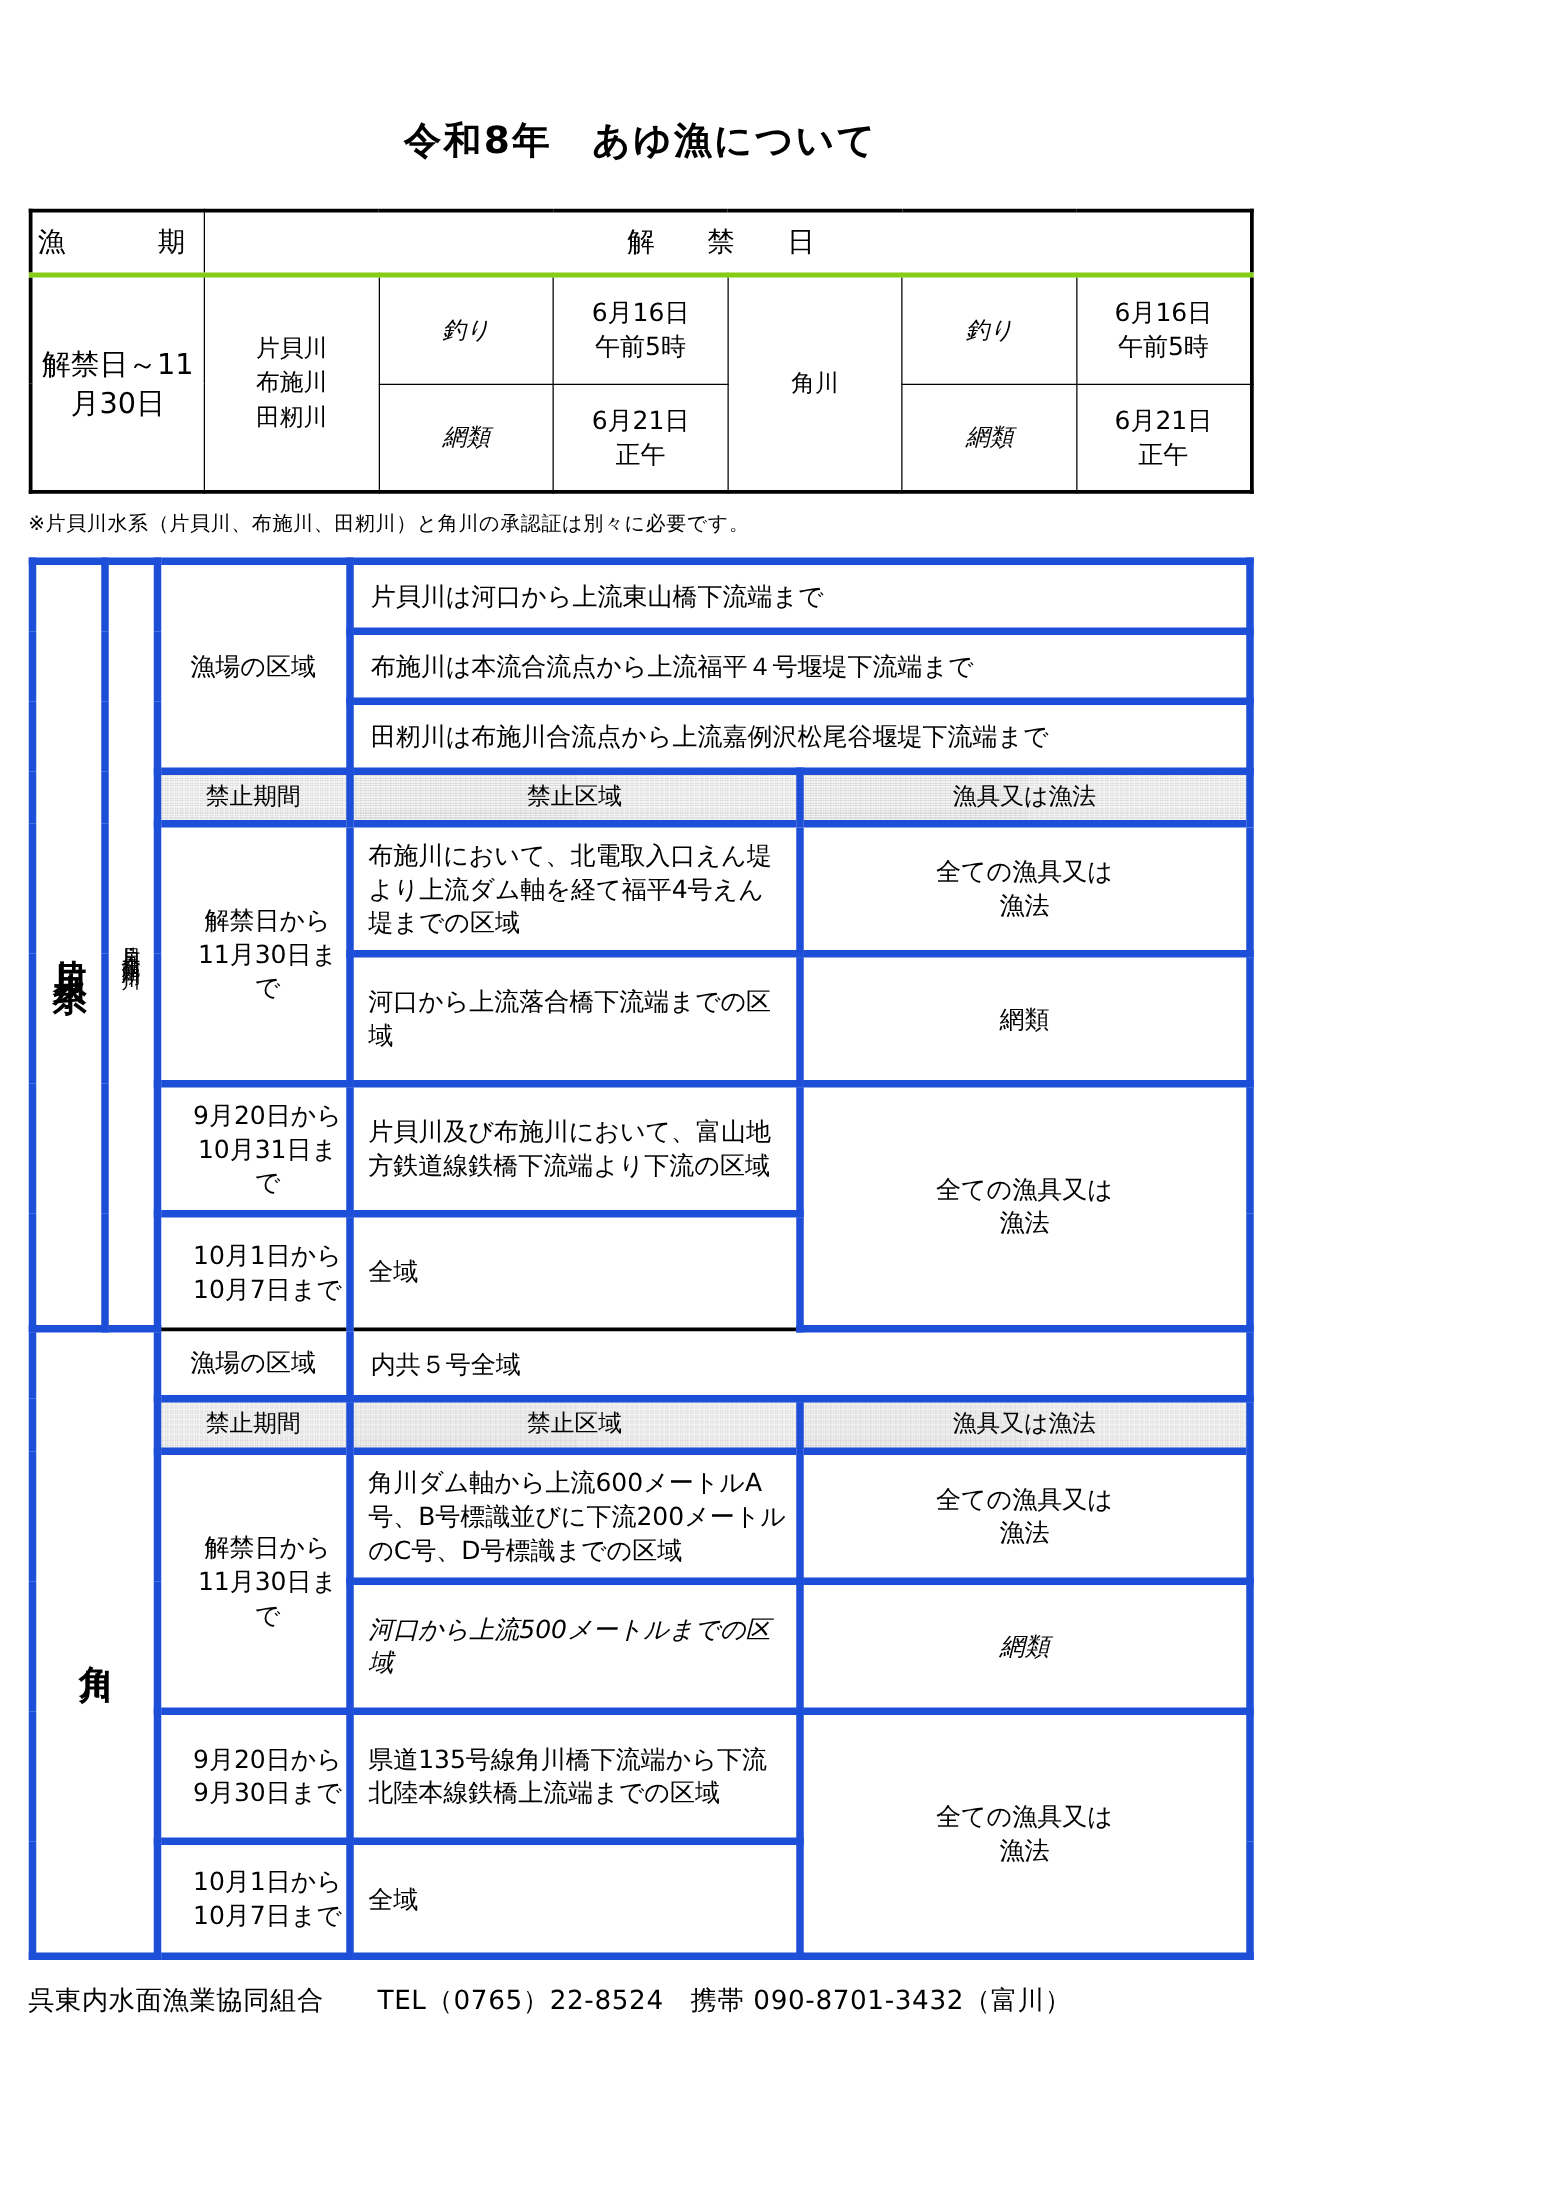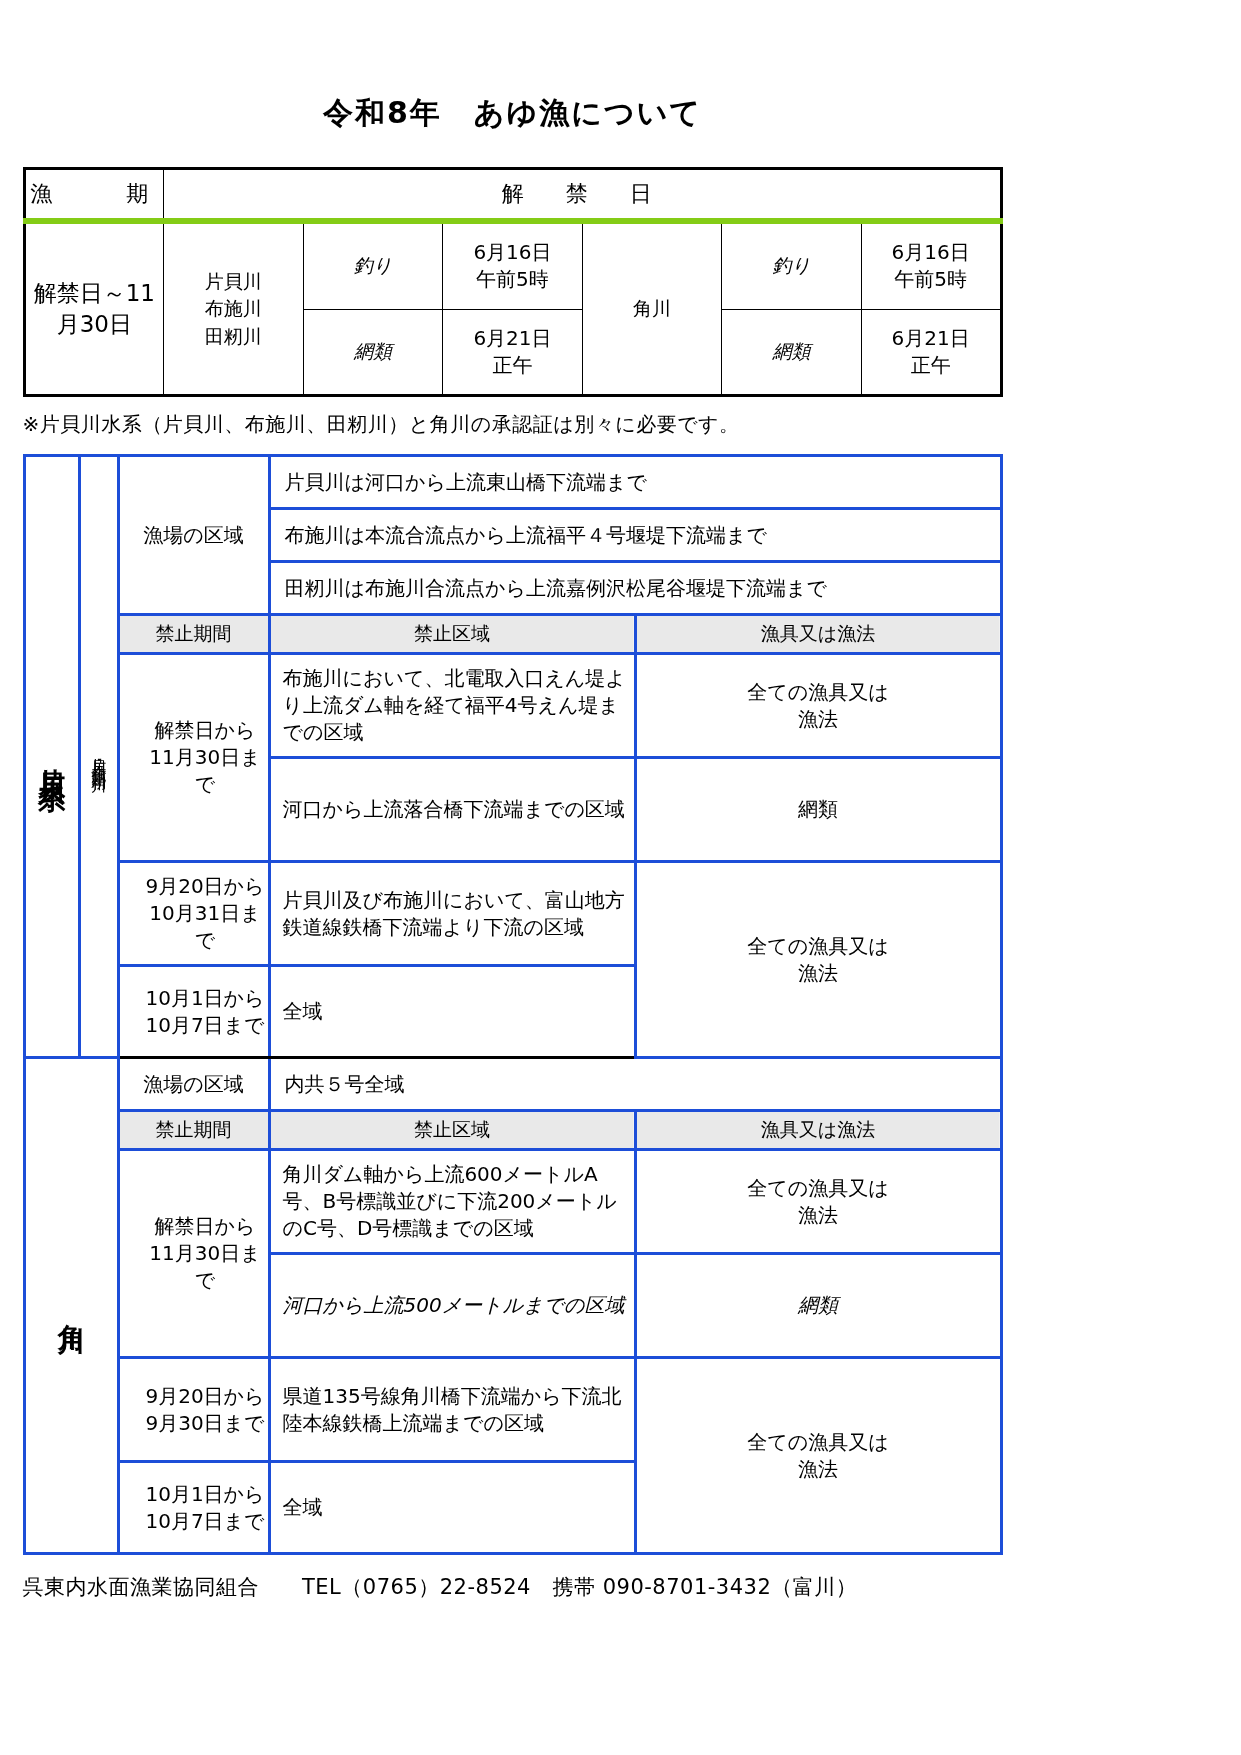--- a/index.html
+++ b/index.html
@@ -54,21 +54,21 @@
   }
   .season-table td{
     border:1px solid #000;
     text-align:center;
     font-size:21px;
   }
   .season-table .hd{
     height:48px;
     font-size:22px;
     letter-spacing:10px;
-    border-bottom:6px solid #84cc16;
+    border-bottom:4px solid #84cc16;
   }
   .season-table .period-cell{
     font-size:23px;
     height:170px;
     letter-spacing:0px;
   }
   .season-table .river-name{
     font-size:19px;
     line-height:1.45;
     width:100px;
@@ -85,36 +85,36 @@
   }
   .season-table .kado{
     font-size:19px;
     width:122px;
   }
 
   
   .note{
     width:980px;
     margin:14px auto 0 auto;
-    font-size:20px;
+    font-size:16px;
     letter-spacing:0.5px;
     text-align:left;
   }
 
   
   .main-wrap{
     width:980px;
     margin:16px auto 0 auto;
   }
   .main-table{
     width:980px;
     border:3px solid #000;
   }
   .main-table td{
-    border:3px solid #1d4ed8;
+    border:6px solid #1d4ed8;
     font-size:20px;
     line-height:1.35;
   }
   .vert{
     writing-mode:vertical-rl;
     text-orientation:upright;
     white-space:nowrap;
     margin:0 auto;
     letter-spacing:3px;
   }

